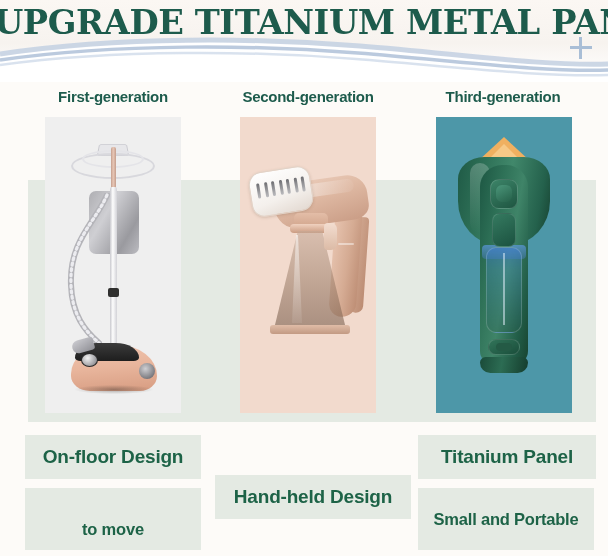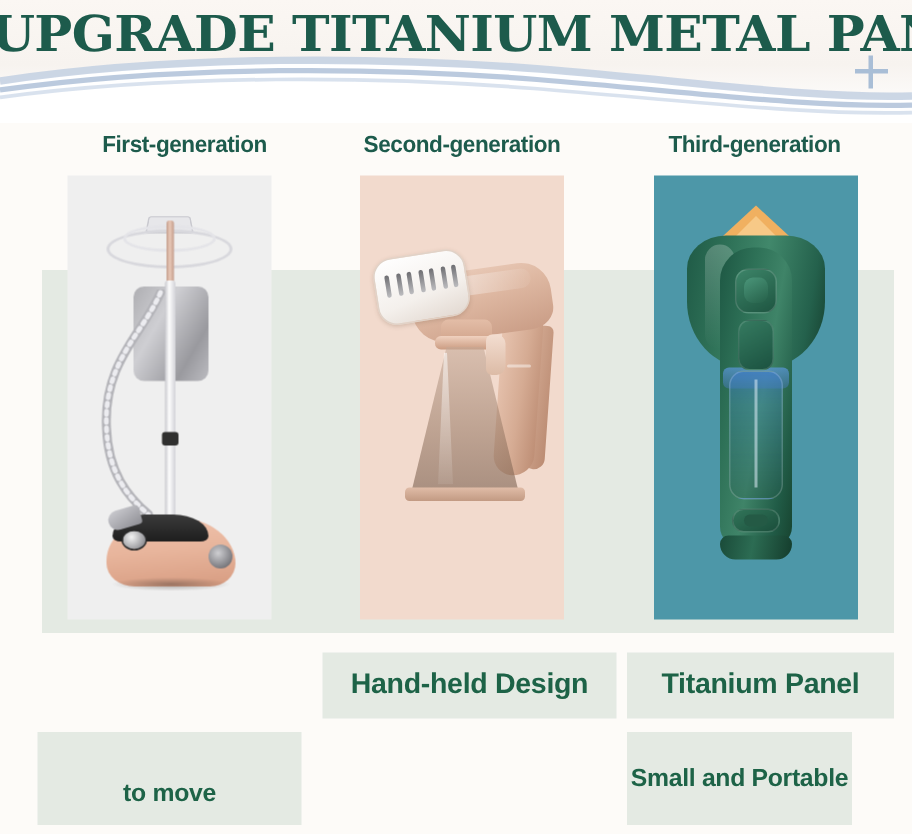--- a/index.html
+++ b/index.html
@@ -51,21 +51,21 @@
   
   .sage-band {
     position:absolute; left:28px; top:180px; width:568px; height:242px;
     background:#e4eae3;
   }
 
   
   .col {
     position:absolute; top:88px; width:190px;
   }
-  .col-1 { left:28px; }
+  .col-1 { left:18px; }
   .col-2 { left:213px; }
   .col-3 { left:408px; }
 
   .col-title {
     text-align:center;
     font-family:"Liberation Sans", sans-serif;
     font-weight:700;
     font-size:15.5px;
     color:#1d5b4c;
     letter-spacing:-0.3px;
@@ -323,22 +323,22 @@
     display:flex; align-items:center; justify-content:center;
     text-align:center;
     color:#1d6347;
     font-family:"Liberation Sans", sans-serif;
     font-weight:700;
     letter-spacing:-0.2px;
   }
   .cap-row1 { top:435px; height:44px; font-size:19px; }
   .cap-row2 { top:488px; height:62px; font-size:16.5px; line-height:21px; }
   .cap-c1 { left:25px;  width:176px; }
-  .cap-c2 { left:215px; width:196px; }
-  .cap-c3 { left:418px; width:150px; }
+  .cap-c2 { left:215px; width:196px;margin-top:40px; }
+  .cap-c3 { left:418px; width:176px; }
   .cap-row1.cap-c3 { left:418px; width:178px; }
 </style>
 </head>
 <body>
 
 <div id="infographic">
 
   <div class="header-band"></div>
 
   <div class="headline">UPGRADE TITANIUM METAL PANEL</div>
@@ -422,20 +422,21 @@
     <div class="p3-window"></div>
     <div class="p3-window-stem"></div>
     <div class="p3-btn-top"></div>
     <div class="p3-btn-top-in"></div>
     <div class="p3-btn-mid"></div>
     <div class="p3-btn-bot"></div>
     <div class="p3-btn-bot-in"></div>
     <div class="p3-base-cap"></div>
   </div>
 
+  <div class="cap cap-row1 cap-c1">On-floor Design</div>
   <div class="cap cap-row1 cap-c2">Hand-held Design</div>
   <div class="cap cap-row1 cap-c3">Titanium Panel</div>
 
   <div class="cap cap-row2 cap-c1">
     <span>
       <br>
       <span>to move</span>
     </span>
   </div>
   <div class="cap cap-row2 cap-c3">

